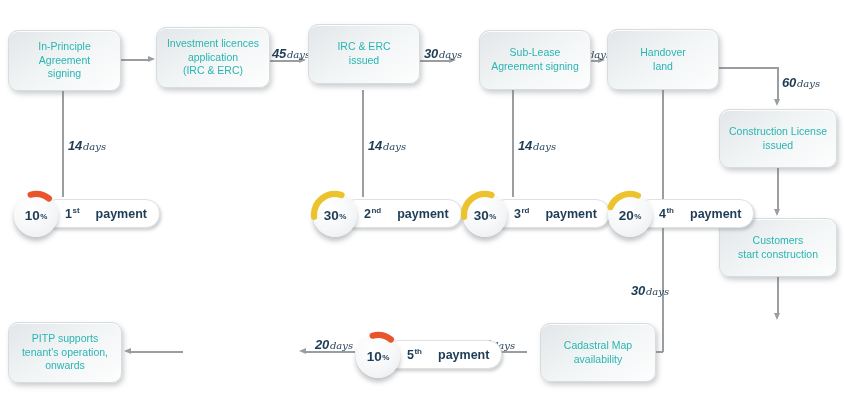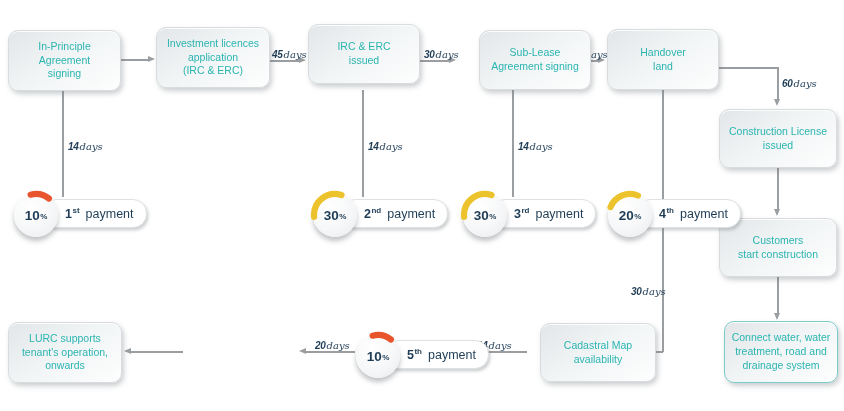--- a/index.html
+++ b/index.html
@@ -16,31 +16,31 @@
   .box.teal-border{border:1px solid #7accc8;}
   
   .hline{position:absolute;height:1.5px;background:var(--line);z-index:0;}
   .vline{position:absolute;width:1.5px;background:var(--line);z-index:0;}
   .ah{position:absolute;width:0;height:0;z-index:0;}
   .ah.r{border-top:3.5px solid transparent;border-bottom:3.5px solid transparent;border-left:7px solid var(--line);}
   .ah.l{border-top:3.5px solid transparent;border-bottom:3.5px solid transparent;border-right:7px solid var(--line);}
   .ah.d{border-left:3.5px solid transparent;border-right:3.5px solid transparent;border-top:7px solid var(--line);}
   
   .days{position:absolute;color:var(--navy);z-index:1;white-space:nowrap;}
-  .days .num{font-size:10px;font-weight:bold;font-style:italic;letter-spacing:-0.3px;}
+  .days .num{font-size:13px;font-weight:bold;font-style:italic;letter-spacing:-0.3px;}
   .days .unit{font-family:"DejaVu Serif",serif;font-size:10px;font-style:italic;margin-left:1px;}
   
   .badge{position:absolute;width:130px;height:56px;z-index:2;}
   .pill{position:absolute;left:28px;top:14px;height:27px;border-radius:14px;
         background:#fff;border:1px solid #dee2e4;
         box-shadow:1.5px 2.5px 3px rgba(120,125,130,.35);
         padding:0 12px 0 22px;display:flex;align-items:center;
         color:var(--navy);font-weight:bold;font-size:12.5px;white-space:nowrap;}
   .pill sup{font-size:8px;font-weight:bold;margin:-6px 0 0 0.5px;}
-  .pill .plab{margin-left:6px;font-weight:normal;}
+  .pill .plab{margin-left:16px;font-weight:bold;}
   .circle{position:absolute;left:0;top:8px;width:44px;height:44px;border-radius:50%;
           background:radial-gradient(circle at 38% 32%,#ffffff 0%,#f6f7f8 55%,#e7eaec 100%);
           box-shadow:0 4px 5px rgba(100,105,110,.4);
           display:flex;align-items:center;justify-content:center;
           color:var(--navy);font-weight:bold;font-size:13.5px;z-index:2;}
   .circle .pct{font-size:8px;margin-top:3px;margin-left:0.5px;}
   .arc{position:absolute;left:-3px;top:5px;width:50px;height:50px;z-index:3;}
   .arc path{fill:none;stroke-linecap:round;}
   .arc path.yellow{stroke:var(--yellow);stroke-width:6.2;}
   .arc path.orange{stroke:var(--orange);stroke-width:6.2;}
@@ -125,26 +125,23 @@
   <div class="box" style="left:308px;top:24px;width:112px;height:60px">IRC &amp; ERC
 issued</div>
   <div class="box" style="left:479px;top:30px;width:112px;height:60px">Sub-Lease
 Agreement signing</div>
   <div class="box" style="left:607px;top:29px;width:112px;height:61px">Handover
 land</div>
   <div class="box" style="left:719px;top:109px;width:118px;height:59px">Construction License
 issued</div>
   <div class="box" style="left:719px;top:218px;width:118px;height:59px">Customers
 start construction</div>
-  <div class="box teal-border" style="left:724px;top:321px;width:114px;height:62px">Connect water, water
-treatment, road and
-drainage system</div>
   <div class="box" style="left:540px;top:323px;width:116px;height:59px">Cadastral Map
 availability</div>
-  <div class="box" style="left:8px;top:322px;width:114px;height:61px">LURC supports
+  <div class="box" style="left:8px;top:322px;width:114px;height:61px">PITP supports
 tenant's operation,
 onwards</div>
 
   <div class="badge" style="left:14px;top:185px">
     <div class="pill">
       <span>1</span>
         <sup>st</sup>
         <span class="plab">payment</span>
     </div>
     <div class="circle">

